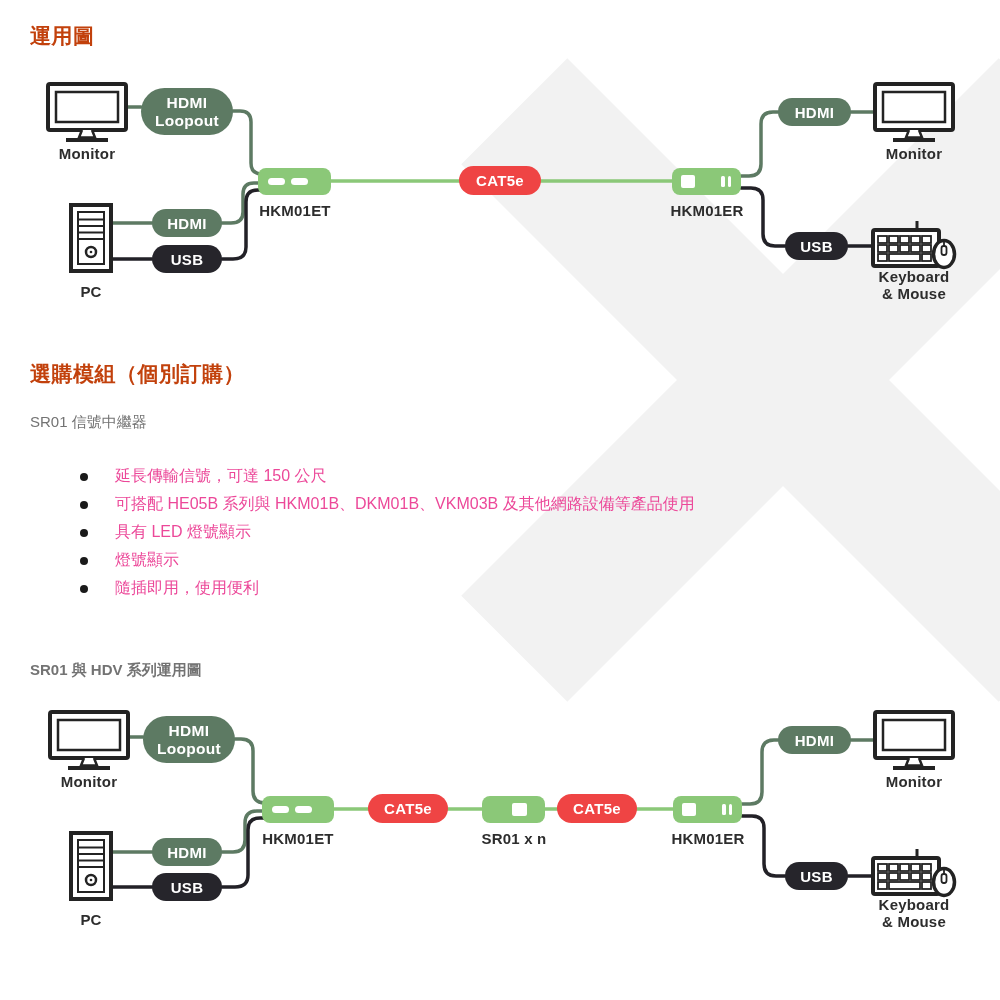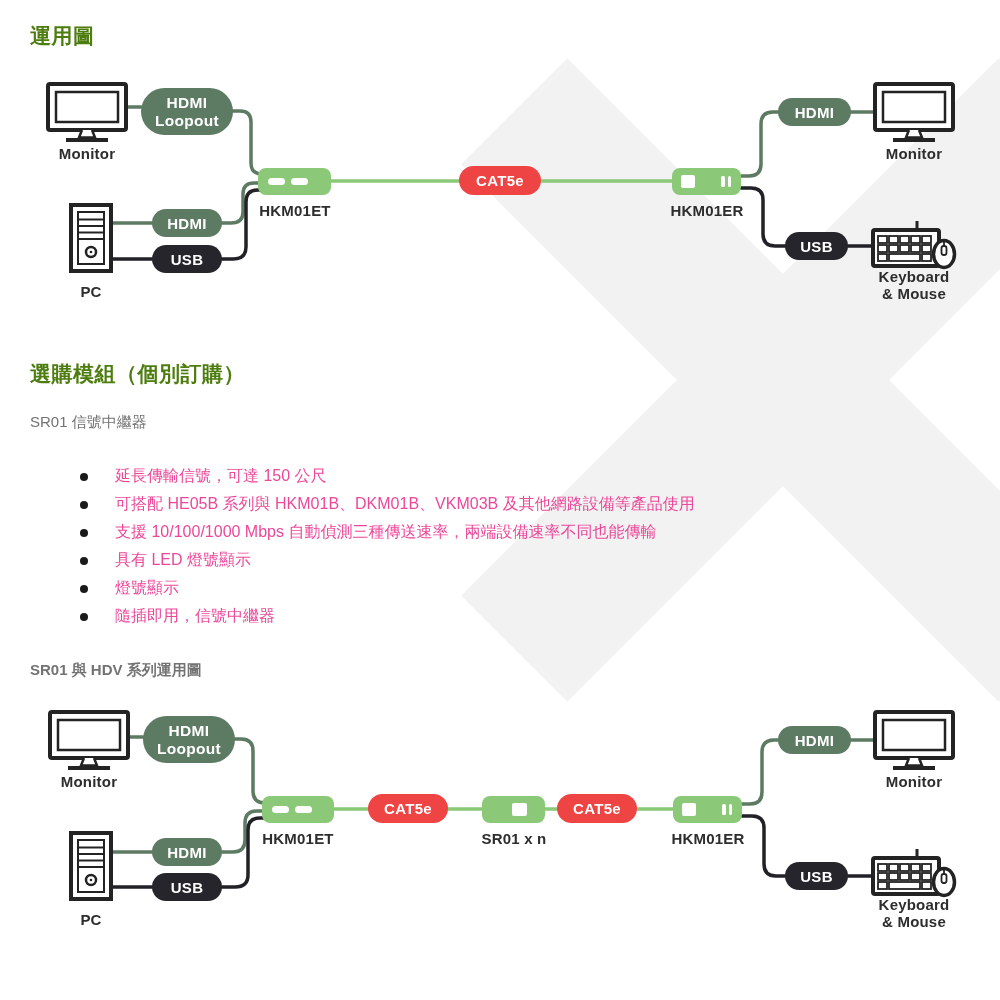--- a/index.html
+++ b/index.html
@@ -22,21 +22,21 @@
   .pill.lite { background:#ef4444; }
   .pill.two  { flex-direction:column; line-height:1.12; font-size:15.5px; }
   .device { position:absolute; background:#8bc878; border-radius:8px;
             display:flex; align-items:center; z-index:3; }
   .dash { width:17px; height:7px; background:#fff; border-radius:3.5px; }
   .sq   { width:14px; height:13px; background:#fff; border-radius:2px; }
   .bar  { width:3.5px; height:11px; background:#fff; border-radius:1.5px; }
   .dlabel { position:absolute; font-weight:700; color:#2d2d2d; font-size:15px;
             z-index:3; letter-spacing:.2px; text-align:center; }
   .dlabel.two { line-height:16.5px; }
-  .h1 { position:absolute; font-weight:700; font-size:21px; color:#4d7c0f;
+  .h1 { position:absolute; font-weight:700; font-size:21px; color:#c2410c;
         z-index:2; letter-spacing:.5px; }
   .body-sm { position:absolute; font-size:15px; color:#737373; z-index:2; }
   .bullets { position:absolute; left:80px; top:466px; width:850px; z-index:2; }
   .bullets .row { display:flex; align-items:flex-start; height:28px;
                   font-size:16px; color:#ec4899; }
   .bullets .dot { width:8px; height:8px; border-radius:50%; background:#1a1a1a;
                   margin:7px 27px 0 0; flex:none; }
 </style>
 </head>
 <body>
@@ -81,33 +81,29 @@
     <div class="row">
         <span class="dot"></span>
         <span>延長傳輸信號，可達 150 公尺</span>
       </div>
     <div class="row">
         <span class="dot"></span>
         <span>可搭配 HE05B 系列與 HKM01B、DKM01B、VKM03B 及其他網路設備等產品使用</span>
       </div>
     <div class="row">
         <span class="dot"></span>
-        <span>支援 10/100/1000 Mbps 自動偵測三種傳送速率，兩端設備速率不同也能傳輸</span>
-      </div>
-    <div class="row">
-        <span class="dot"></span>
         <span>具有 LED 燈號顯示</span>
       </div>
     <div class="row">
         <span class="dot"></span>
         <span>燈號顯示</span>
       </div>
     <div class="row">
         <span class="dot"></span>
-        <span>隨插即用，信號中繼器</span>
+        <span>隨插即用，使用便利</span>
       </div>
   </div>
 
   <div class="body-sm" style="left:30px; top:661px;font-weight:bold;">SR01 與 HDV 系列運用圖</div>
 
   <svg class="icon" style="left:46px; top:82px;" width="82" height="62" viewBox="0 0 82 62">
     <rect x="2" y="2" width="78" height="46" rx="2" fill="#fff" stroke="#232323" stroke-width="4"></rect>
     <rect x="10" y="10" width="62" height="30" fill="none" stroke="#232323" stroke-width="2.5"></rect>
     <path d="M36 48 L33 55.5 H49 L46 48" fill="#fff" stroke="#232323" stroke-width="2.5"></path>
     <line x1="20" y1="58" x2="62" y2="58" stroke="#232323" stroke-width="4"></line>

